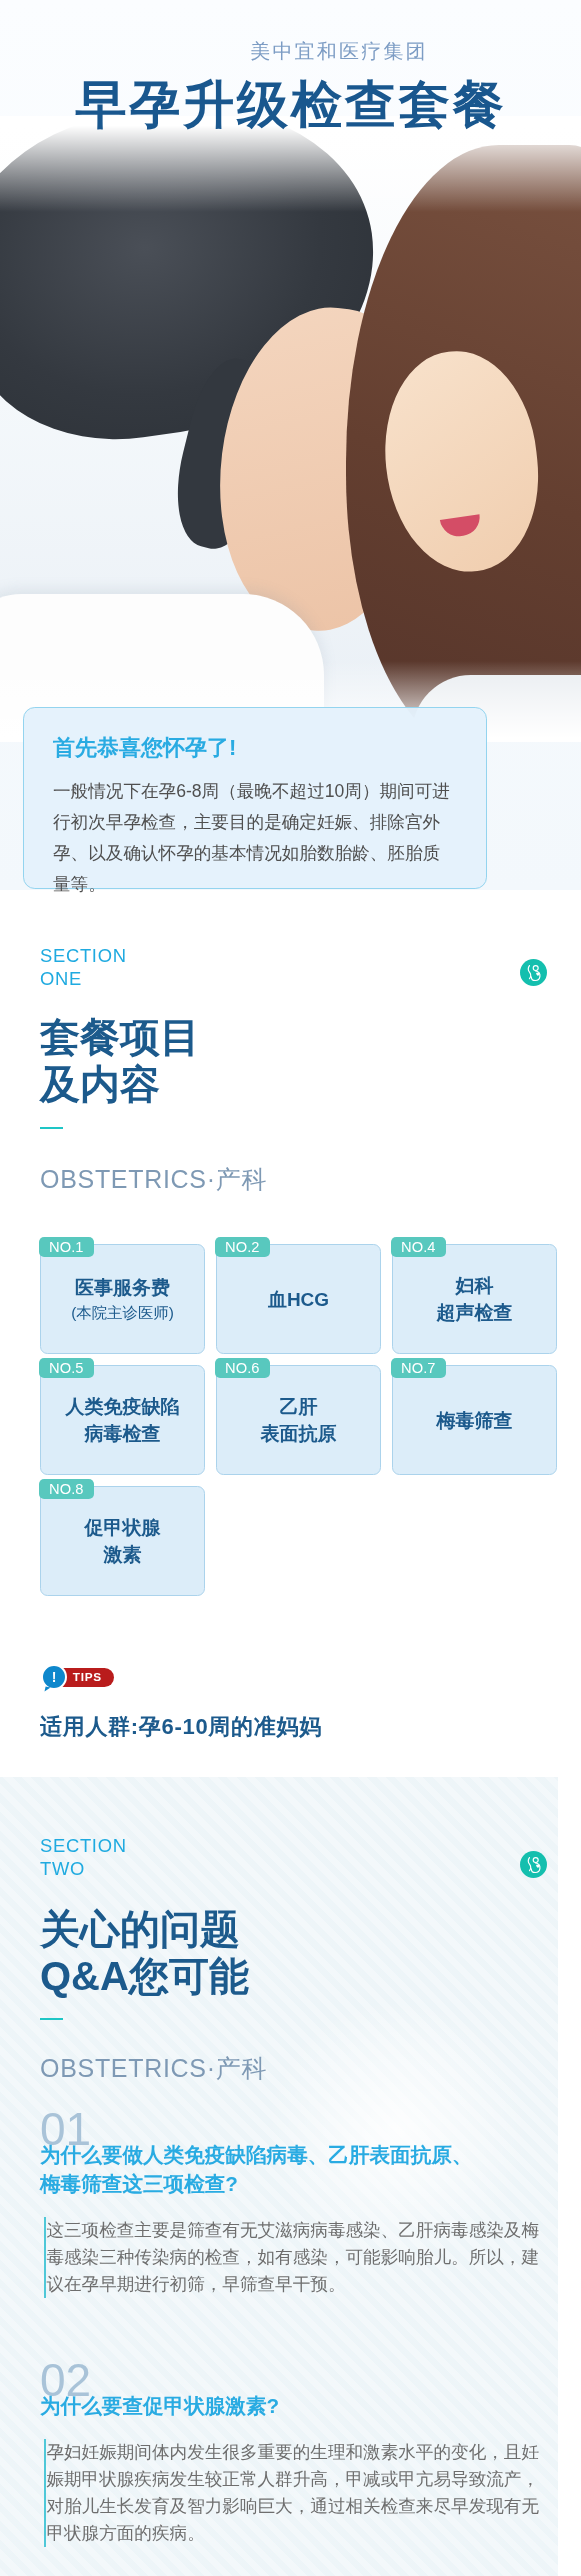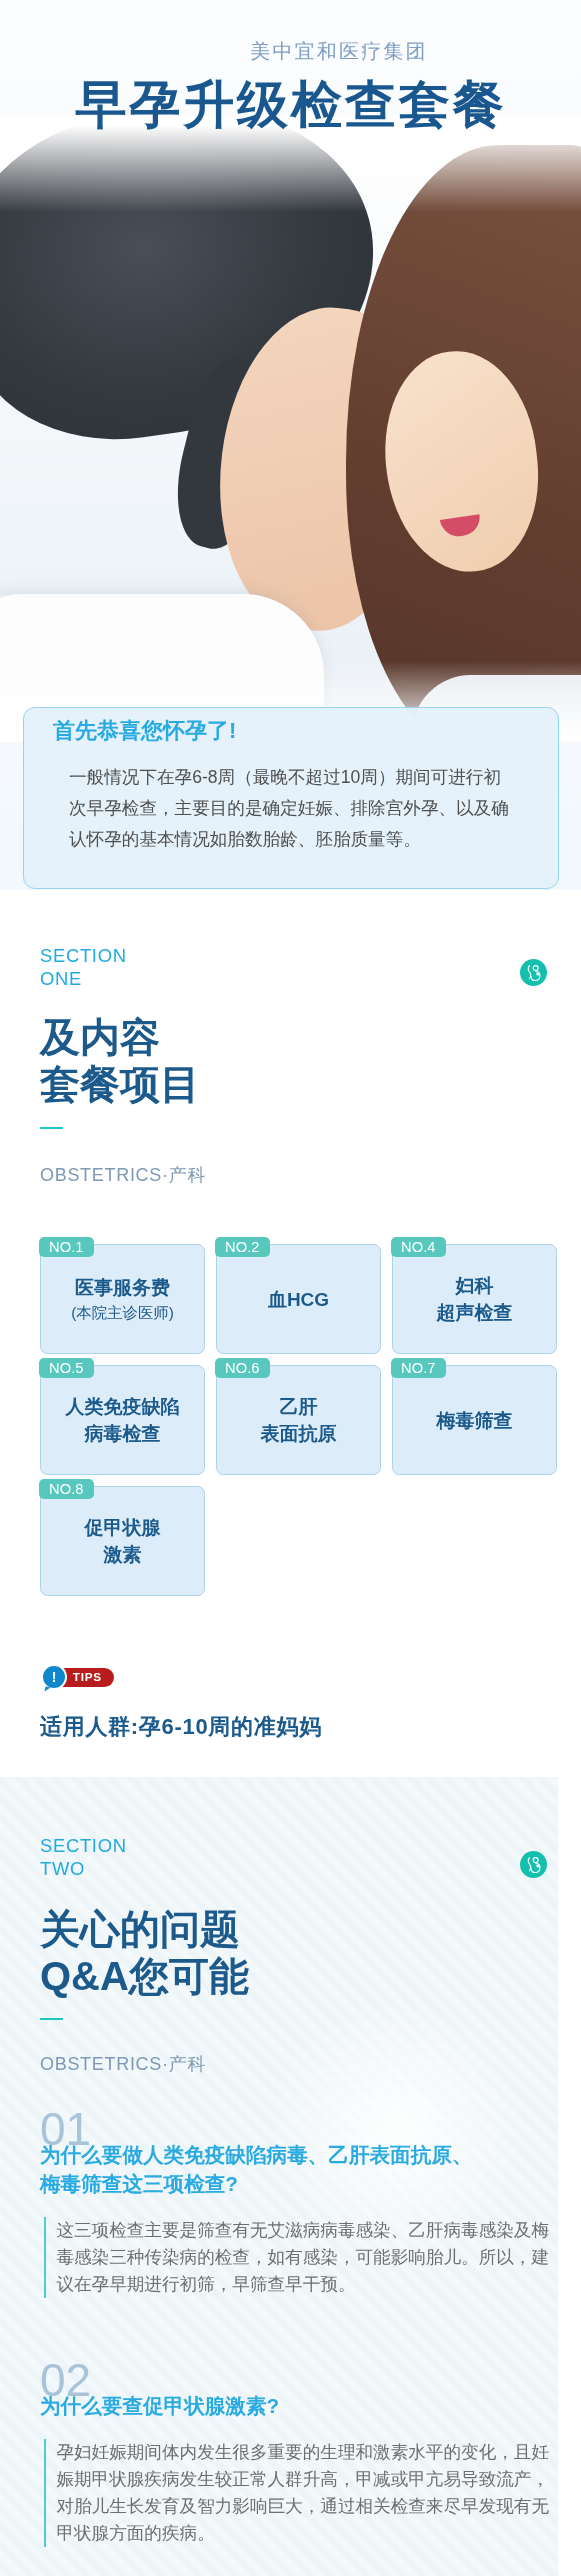--- a/index.html
+++ b/index.html
@@ -18,31 +18,31 @@
   .woman-face{left:386px;top:235px;width:151px;height:221px;background:linear-gradient(150deg,#f8e2cc,#f0cdae);border-radius:50% 50% 48% 52%;transform:rotate(-6deg);}
   .woman-lips{left:441px;top:401px;width:40px;height:19px;background:#d44d66;border-radius:0 0 20.6px 20.6px;transform:rotate(-8deg);}
   .woman-shoulder{left:412px;top:559px;width:221px;height:103px;background:#e8ecf0;border-radius:59px 29px 0 0;}
   .gift-bow{left:322px;top:626px;width:44px;height:25px;background:transparent;border:5.9px solid #e8556a;border-radius:50% 50% 50% 50%;transform:rotate(-6deg);}
   .photo-fade-top{left:0;top:0;width:582px;height:96px;background:linear-gradient(180deg,#ffffff 10%,rgba(255,255,255,0) 100%);}
   .photo-fade-bot{left:0;top:545px;width:582px;height:81px;background:linear-gradient(0deg,#ffffff 5%,rgba(255,255,255,0) 100%);}
 
   .brand{position:absolute;left:0;top:38px;width:582px;text-align:center;font-size:20px;letter-spacing:2.2px;color:#7c9cc4;z-index:3;margin-left:48px;}
   .hero-title{position:absolute;left:0;top:71px;width:582px;margin:0;text-align:center;font-size:51px;font-weight:600;letter-spacing:2.9px;color:#19578e;z-index:3;}
 
-  .intro-box{position:absolute;left:23px;top:707px;width:536px;height:182px;box-sizing:border-box;background:rgba(227,241,252,.93);border:0.7px solid #93d4ef;border-radius:11.8px;padding:8px 29px 0 29px;z-index:4;}
+  .intro-box{position:absolute;left:23px;top:707px;width:464px;height:182px;box-sizing:border-box;background:rgba(227,241,252,.93);border:0.7px solid #93d4ef;border-radius:11.8px;padding:25px 29px 0 29px;z-index:4;}
   .intro-title{font-size:22px;font-weight:700;color:#29abe2;margin-bottom:13.2px;}
-  .intro-body{margin:16px;font-size:17.6px;line-height:31px;color:#4f4f4f;}
+  .intro-body{margin:0;font-size:17.6px;line-height:31px;color:#4f4f4f;}
 
   
   .section{position:relative;width:558px;box-sizing:border-box;}
   .eyebrow{position:absolute;left:40px;font-size:18.4px;line-height:23px;letter-spacing:0.7px;color:#1faae0;}
   .sec-icon{position:absolute;left:520px;width:27px;height:27px;}
   .sec-h2{position:absolute;left:40px;margin:0;font-size:40px;line-height:47px;font-weight:600;color:#1c5a8c;}
   .teal-dash{position:absolute;left:40px;width:23px;height:2.2px;background:#1ec6c6;}
-  .sec-sub{position:absolute;left:40px;font-size:18px;letter-spacing:0.7px;color:#7e99b4;}
+  .sec-sub{position:absolute;left:40px;font-size:25px;letter-spacing:0.7px;color:#7e99b4;}
 
   
   .sec1{height:887px;background:#ffffff;}
   .cards{position:absolute;left:40px;top:354px;width:511px;display:grid;grid-template-columns:165px 165px 165px;grid-auto-rows:110px;column-gap:6.6px;row-gap:22px;gap:11px;}
   .card{position:relative;box-sizing:border-box;background:#dcedf9;border:0.7px solid #abd3ec;border-radius:7.4px;display:flex;flex-direction:column;align-items:center;justify-content:center;}
   .card .tag{position:absolute;left:-2.2px;top:-8px;background:#58c8be;color:#ffffff;font-size:14.7px;line-height:14.7px;padding:2.9px 10.3px;border-radius:5.1px;}
   .card .l1,.card .l2{font-size:19px;line-height:27px;font-weight:600;color:#1c5a8c;text-align:center;}
   .card .sub{font-size:15.4px;line-height:23.5px;font-weight:400;color:#1c5a8c;text-align:center;}
 
   .tips-badge{position:absolute;left:41px;top:776px;height:22px;display:flex;align-items:center;z-index:2;}
@@ -50,21 +50,21 @@
   .tips-circle{position:relative;width:22px;height:22px;background:#0e87cc;border:2.2px solid #ffffff;border-radius:50%;color:#fff;font-weight:700;font-size:14px;text-align:center;line-height:22px;z-index:1;}
   .tips-circle:after{content:"";position:absolute;left:1.5px;bottom:-4.4px;width:0;height:0;border-left:5.9px solid #0e87cc;border-bottom:5.9px solid transparent;transform:rotate(12deg);}
   .tips-text{position:absolute;left:40px;top:822px;font-size:22px;font-weight:600;color:#1c5a8c;letter-spacing:0.7px;}
 
   
   .sec2{height:800px;background:#eff6f9;background-image:repeating-linear-gradient(45deg,rgba(255,255,255,.25) 0 6.6px,rgba(233,242,246,.25) 6.6px 13.2px);}
   .sec2-glow{position:absolute;right:29px;top:221px;width:265px;height:265px;border-radius:50%;background:radial-gradient(circle,rgba(255,255,255,.85) 0%,rgba(255,255,255,0) 70%);}
   .qa{position:absolute;left:40px;width:515px;}
   .qnum{font-size:46px;line-height:40px;font-weight:300;color:#a9c3d8;margin-bottom:-8.8px;}
   .question div{font-size:20.6px;line-height:29px;font-weight:700;color:#29abe2;}
-  .answer{margin-top:19px;margin-left:4.4px;border-left:2.2px solid #4fc8d8;padding-left:10px;width:506px;box-sizing:border-box;font-size:17.6px;line-height:27px;color:#6e6e6e;}
+  .answer{margin-top:19px;margin-left:4.4px;border-left:2.2px solid #4fc8d8;padding-left:0;width:506px;box-sizing:border-box;font-size:17.6px;line-height:27px;color:#6e6e6e;}
 </style>
 </head>
 <body>
 
 <div class="page">
 
   <div class="top">
     <div class="photo">
       <div class="ph-shape man-hair"></div>
       <div class="ph-shape man-sideburn"></div>
@@ -94,22 +94,22 @@
       <div>ONE</div>
     </div>
     <svg class="sec-icon" style="top:69px;" viewBox="0 0 37 37">
       <circle cx="18.5" cy="18.5" r="18.5" fill="#14bfae"></circle>
       <path d="M13 9 q-3.4 4.5 0 9 q3.4 4.5 0 9" stroke="#ffffff" stroke-width="1.6" fill="none" stroke-linecap="round"></path>
       <circle cx="21.5" cy="12.5" r="3.4" stroke="#ffffff" stroke-width="1.6" fill="none"></circle>
       <path d="M21.5 16.5 q6.5 1 5.8 7.5 q-.7 5.5 -6.3 5.5 q-5.5 0 -5.5 -5" stroke="#ffffff" stroke-width="1.6" fill="none" stroke-linecap="round"></path>
       <path d="M22.6 21.2 l2 2.1 2-2.1 q1.1-1.1 0-2.2 q-1-1 -2 0 q-1-1 -2 0 q-1.1 1.1 0 2.2z" fill="#ffffff"></path>
     </svg>
     <h2 class="sec-h2" style="top:124px;">
+      <div>套餐项目</div>
       <div>及内容</div>
-      <div>套餐项目</div>
     </h2>
     <div class="teal-dash" style="top:237px;"></div>
     <div class="sec-sub" style="top:273px;">OBSTETRICS·产科</div>
 
     <div class="cards">
       <div class="card">
         <span class="tag">NO.1</span>
         <div class="l1">医事服务费</div>
         <div class="l2"></div>
         <div class="sub">(本院主诊医师)</div>

